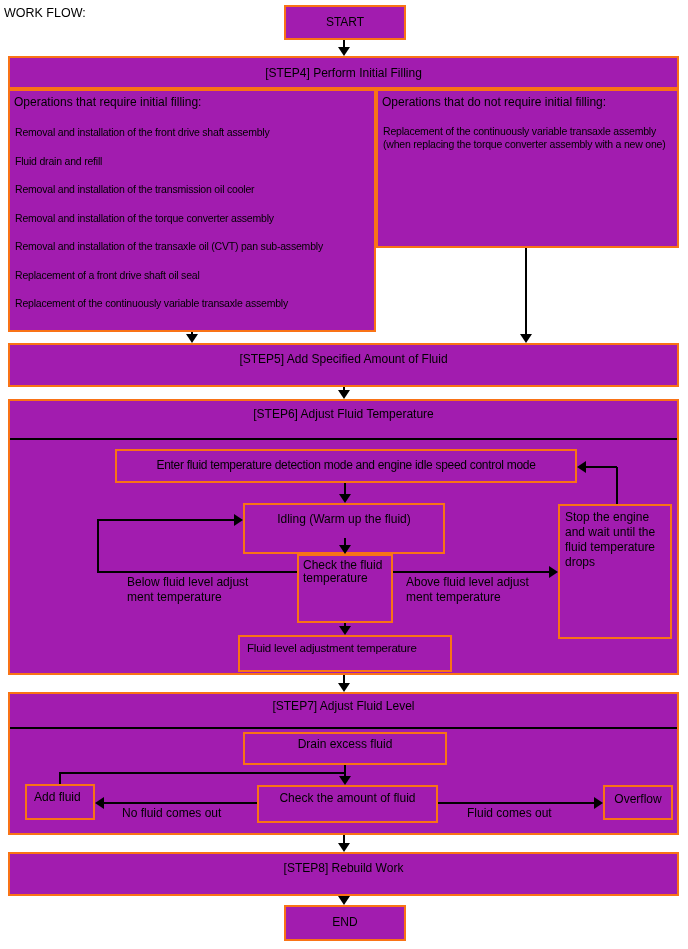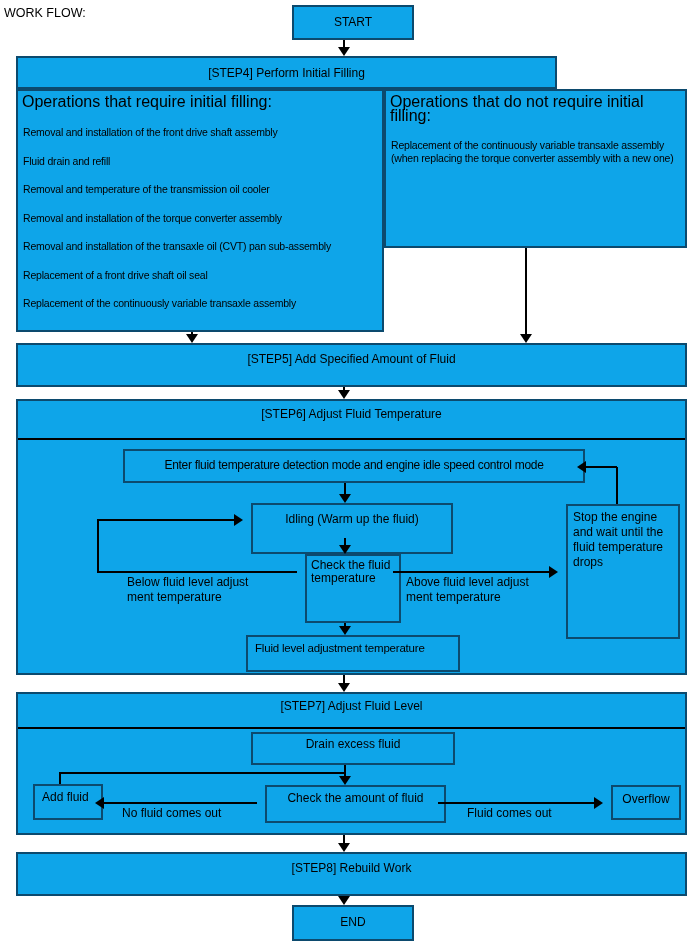--- a/index.html
+++ b/index.html
@@ -7,60 +7,59 @@
     position:relative;
     width:688px;height:949px;
     background:#ffffff;
     font-family:"Liberation Sans","DejaVu Sans",sans-serif;
     color:#000;
     padding-left:37px;
   }
   .box{
     position:absolute;
     box-sizing:border-box;
-    border:2px solid #0c4a6e;
-    background:#0ea5e9;
+    border:2px solid #f97316;
+    background:#a21caf;
     font-size:12px;
     line-height:13px;
-    margin-left:8px;
   }
   .ctr{text-align:center;white-space:nowrap;}
   .hline{position:absolute;background:#000;height:1.5px;}
   .vline{position:absolute;background:#000;width:1.5px;}
   .ah-d{position:absolute;width:0;height:0;border-left:6px solid transparent;border-right:6px solid transparent;border-top:9px solid #000;}
   .ah-r{position:absolute;width:0;height:0;border-top:6px solid transparent;border-bottom:6px solid transparent;border-left:9px solid #000;}
   .ah-l{position:absolute;width:0;height:0;border-top:6px solid transparent;border-bottom:6px solid transparent;border-right:9px solid #000;}
   .lbl{position:absolute;font-size:12px;line-height:15px;white-space:nowrap;}
   .lbl span{display:block;}
-  .col-title{padding:4px 4px 0 4px;font-size:16px;line-height:14px;}
+  .col-title{padding:4px 4px 0 4px;font-size:12px;line-height:14px;}
   .col-item{margin-top:15.5px;padding:0 5px;font-size:10.5px;line-height:13px;white-space:nowrap;letter-spacing:-0.2px;}
   .col-item.first{margin-top:17px;}
   .col-item.wrap{white-space:normal;}
   .tight{letter-spacing:-0.3px;}
   #workflow-label{position:absolute;left:4px;top:6px;font-size:12.5px;}
   .subdivided .divider{position:absolute;left:0;right:0;background:#000;height:2px;}
 </style>
 </head>
 <body>
 
 <div id="diagram">
 
   <div id="workflow-label">WORK FLOW:</div>
 
   <div class="box ctr" style="left:284px;top:5px;width:122px;height:35px;padding-top:9px;">START</div>
   <div class="vline" style="left:343px;top:40px;height:8px;"></div>
   <div class="ah-d" style="left:338px;top:47px;"></div>
 
-  <div class="box ctr" style="left:8px;top:56px;width:541px;height:33px;padding-top:9px;">[STEP4] Perform Initial Filling</div>
+  <div class="box ctr" style="left:8px;top:56px;width:671px;height:33px;padding-top:9px;">[STEP4] Perform Initial Filling</div>
 
   <div class="box" style="left:8px;top:89px;width:368px;height:243px;overflow:hidden;">
     <div class="col-title">Operations that require initial filling:</div>
     <div class="col-item first">Removal and installation of the front drive shaft assembly</div>
     <div class="col-item">Fluid drain and refill</div>
-    <div class="col-item">Removal and temperature of the transmission oil cooler</div>
+    <div class="col-item">Removal and installation of the transmission oil cooler</div>
     <div class="col-item">Removal and installation of the torque converter assembly</div>
     <div class="col-item">Removal and installation of the transaxle oil (CVT) pan sub-assembly</div>
     <div class="col-item">Replacement of a front drive shaft oil seal</div>
     <div class="col-item">Replacement of the continuously variable transaxle assembly</div>
   </div>
 
   <div class="box" style="left:376px;top:89px;width:303px;height:159px;overflow:hidden;">
     <div class="col-title">Operations that do not require initial filling:</div>
     <div class="col-item wrap">Replacement of the continuously variable transaxle assembly (when replacing the torque converter assembly with a new one)</div>
   </div>

